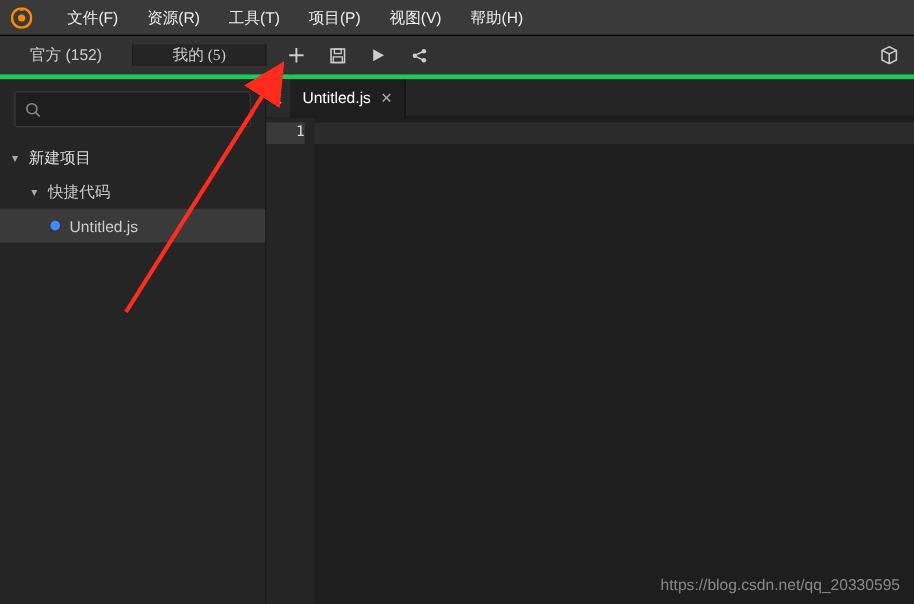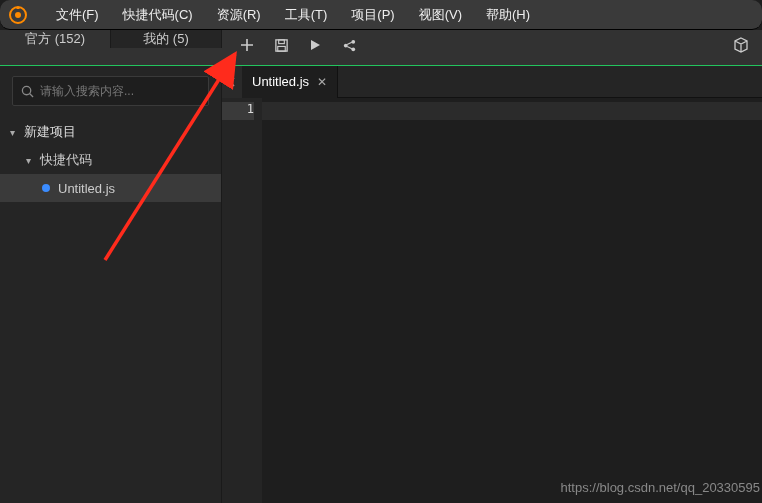--- a/index.html
+++ b/index.html
@@ -11,57 +11,57 @@
   overflow: hidden;
   position: relative;
 }
 .menubar {
   height: 30px;
   background: #3a3a3a;
   display: flex;
   align-items: center;
   padding-left: 8px;
   border-bottom: 1px solid #000;
-  border-radius: 10px;
 }
 .logo {
   width: 20px; height: 20px;
   margin-right: 16px;
   display: flex; align-items: center; justify-content: center;
 }
 .menu-item {
   color: #eee;
   font-size: 13px;
   padding: 0 12px;
   cursor: pointer;
 }
 .toolbar {
   height: 36px;
   background: #323232;
   display: flex;
-  align-items: flex-start;
-  border-bottom: 1px solid #22c55e;
+  align-items: center;
+  border-bottom: 4px solid #22c55e;
 }
 .side-tabs {
   width: 222px;
   display: flex;
   background: #323232;
 }
 .side-tab {
   flex: 1;
   display: flex;
   align-items: center;
   justify-content: center;
   font-size: 13px;
   color: #ccc;
   cursor: pointer;
   border-right: 1px solid #1a1a1a;
 }
 .side-tab.active {
   background: #252525;
+  font-family: Liberation Serif, serif;
 }
 .tool-buttons {
   flex: 1;
   display: flex;
   align-items: center;
   padding-left: 10px;
 }
 .tool-btn {
   width: 30px; height: 30px;
   display: flex; align-items: center; justify-content: center;
@@ -186,21 +186,21 @@
 .code-area {
   flex: 1;
   padding-top: 4px;
 }
 .code-line {
   height: 18px;
   background: #2b2b2b;
 }
 .watermark {
   position: absolute;
-  right: 2px;
+  right: 12px;
   bottom: 8px;
   color: #888;
   font-size: 13px;
   font-family: Arial, sans-serif;
 }
 .arrow-annotation {
   position: absolute;
   pointer-events: none;
 }
 svg { display: block; }
@@ -210,21 +210,20 @@
 
 <div class="menubar">
   <span class="logo">
     <svg width="18" height="18" viewBox="0 0 18 18">
       <circle cx="9" cy="9" r="8" fill="none" stroke="#ff8a00" stroke-width="2"></circle>
       <circle cx="9" cy="9" r="3" fill="#ff8a00"></circle>
       <path d="M9 1 L11 3 L7 3 Z" fill="#ff8a00"></path>
     </svg>
   </span>
   <span class="menu-item">文件(F)</span>
-  <span class="menu-item">快捷代码(C)</span>
   <span class="menu-item">资源(R)</span>
   <span class="menu-item">工具(T)</span>
   <span class="menu-item">项目(P)</span>
   <span class="menu-item">视图(V)</span>
   <span class="menu-item">帮助(H)</span>
 </div>
 
 <div class="toolbar">
   <div class="side-tabs">
     <div class="side-tab">官方 (152)</div>
@@ -267,21 +266,20 @@
 <div class="main">
   <div class="sidebar">
     <div class="search-wrap">
       <div class="search-box">
         <span style="margin-right:6px;">
           <svg width="13" height="13" viewBox="0 0 14 14">
               <circle cx="6" cy="6" r="4.5" fill="none" stroke="#888" stroke-width="1.4"></circle>
               <path d="M9.5 9.5 L13 13" stroke="#888" stroke-width="1.4"></path>
             </svg>
         </span>
-        <input type="text" placeholder="请输入搜索内容..." style="">
       </div>
     </div>
     <div class="tree-row l1">
       <span class="tree-arrow">▾</span>
       <span>新建项目</span>
     </div>
     <div class="tree-row l2">
       <span class="tree-arrow">▾</span>
       <span>快捷代码</span>
     </div>

